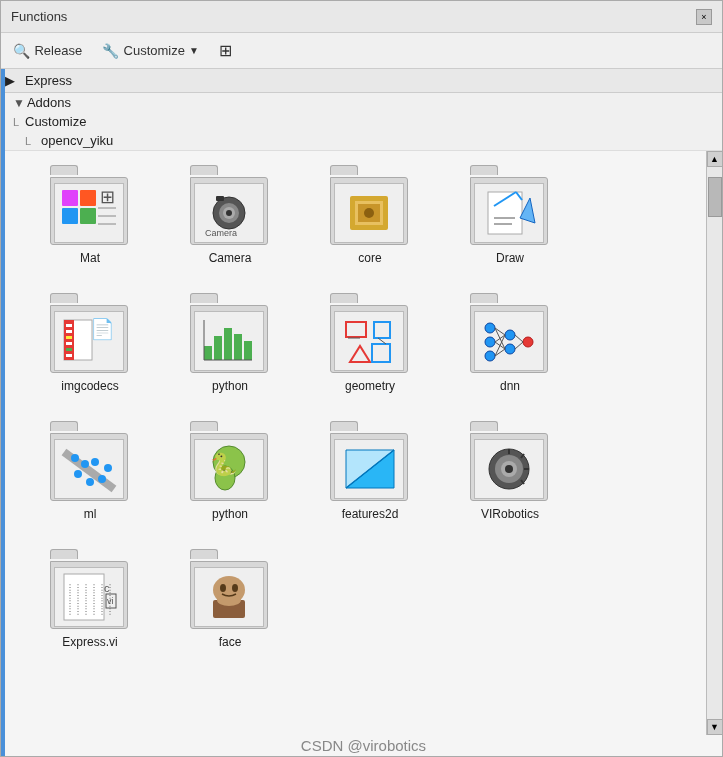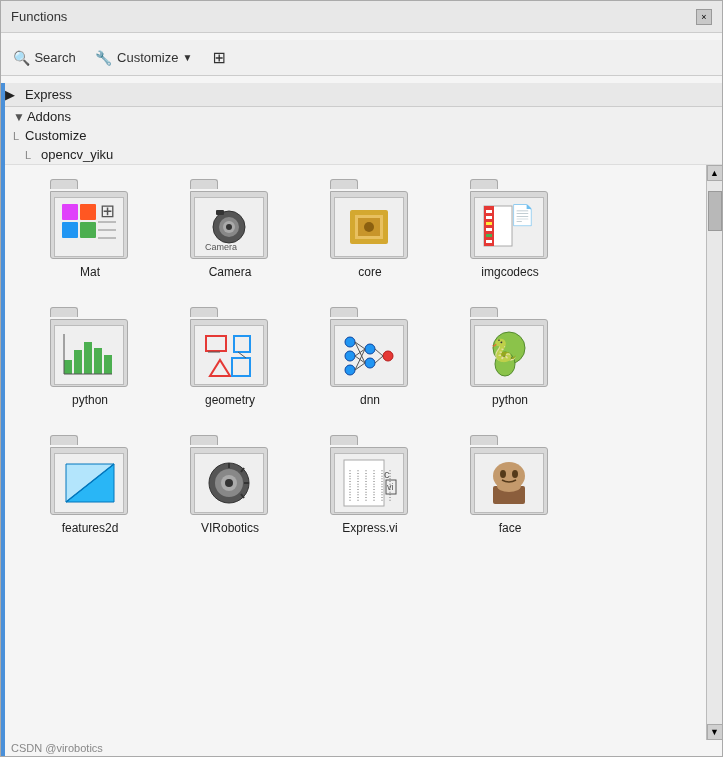--- a/index.html
+++ b/index.html
@@ -11,21 +11,20 @@
       height: 757px;
       overflow: hidden;
     }
     .window {
       width: 723px;
       height: 757px;
       background: #f5f5f5;
       border: 1px solid #aaa;
       display: flex;
       flex-direction: column;
-      gap: 7px;
     }
     .title-bar {
       background: #e8e8e8;
       border-bottom: 1px solid #ccc;
       padding: 6px 10px;
       display: flex;
       align-items: center;
       justify-content: space-between;
       height: 32px;
     }
@@ -199,43 +198,43 @@
     .scroll-thumb {
       width: 14px;
       height: 40px;
       background: #b8b8b8;
       border: 1px solid #999;
       position: absolute;
       top: 10px;
       left: 1px;
     }
     .watermark {
-      font-size: 11px;
+      font-size: 15px;
       color: #888;
-      text-align: left;
+      text-align: center;
       padding: 2px 6px;
       background: #f5f5f5;
     }
   </style>
 </head>
 <body>
 
 <div class="window">
 
   <div class="title-bar">
     <span class="title-bar-text">Functions</span>
     <div class="title-bar-controls">
       <div class="title-btn">×</div>
     </div>
   </div>
 
   <div class="toolbar">
     <button class="toolbar-btn">
       <span style="font-size:14px;">🔍</span>
-      <span>Search</span>
+      <span>Release</span>
     </button>
     <button class="toolbar-btn">
       <span style="font-size:14px;">🔧</span>
       <span>Customize</span>
       <span style="font-size:10px;">▼</span>
     </button>
     <button class="toolbar-btn">
       <span style="font-size:16px;">⊞</span>
     </button>
   </div>
@@ -315,20 +314,37 @@
                     <rect x="10" y="8" width="38" height="34" fill="#d4a830" rx="2"></rect>
                     <rect x="15" y="13" width="28" height="24" fill="#e8c060"></rect>
                     <rect x="18" y="16" width="22" height="18" fill="#c8952a"></rect>
                     <circle cx="29" cy="25" r="5" fill="#8b6010"></circle>
                   </svg>
                 </div>
               </div>
               <span class="icon-label">core</span>
             </div>
 
+            <div class="icon-item">
+              <div class="icon-wrapper">
+                <div class="folder-tab"></div>
+                <div class="folder-bg"></div>
+                <div class="folder-inner">
+                  <svg width="58" height="50">
+                    <rect x="8" y="4" width="34" height="42" fill="white" stroke="#aaa"></rect>
+                    <line x1="14" y1="18" x2="36" y2="4" stroke="#2196f3" stroke-width="2"></line>
+                    <line x1="36" y1="4" x2="42" y2="12" stroke="#2196f3" stroke-width="2"></line>
+                    <polygon points="40,30 50,10 55,35" fill="#64b5f6" stroke="#1565c0" stroke-width="1"></polygon>
+                    <line x1="14" y1="30" x2="35" y2="30" stroke="#555" stroke-width="1"></line>
+                    <line x1="14" y1="36" x2="32" y2="36" stroke="#555" stroke-width="1"></line>
+                  </svg>
+                </div>
+              </div>
+              <span class="icon-label">Draw</span>
+            </div>
 
             <div class="icon-item">
               <div class="icon-wrapper">
                 <div class="folder-tab"></div>
                 <div class="folder-bg"></div>
                 <div class="folder-inner">
                   <svg width="58" height="50">
                     <rect x="4" y="4" width="28" height="40" fill="white" stroke="#aaa"></rect>
                     <rect x="4" y="4" width="10" height="40" fill="#e53935"></rect>
                     <rect x="6" y="8" width="6" height="3" fill="white"></rect>
@@ -401,20 +417,39 @@
                     <line x1="15" y1="40" x2="25" y2="19" stroke="#555" stroke-width="1"></line>
                     <line x1="15" y1="40" x2="25" y2="33" stroke="#555" stroke-width="1"></line>
                     <line x1="35" y1="19" x2="43" y2="26" stroke="#555" stroke-width="1"></line>
                     <line x1="35" y1="33" x2="43" y2="26" stroke="#555" stroke-width="1"></line>
                   </svg>
                 </div>
               </div>
               <span class="icon-label">dnn</span>
             </div>
 
+            <div class="icon-item">
+              <div class="icon-wrapper">
+                <div class="folder-tab"></div>
+                <div class="folder-bg"></div>
+                <div class="folder-inner">
+                  <svg width="58" height="50">
+                    <line x1="4" y1="8" x2="54" y2="45" stroke="#aaa" stroke-width="8"></line>
+                    <circle cx="15" cy="14" r="4" fill="#2196f3"></circle>
+                    <circle cx="25" cy="20" r="4" fill="#2196f3"></circle>
+                    <circle cx="18" cy="30" r="4" fill="#2196f3"></circle>
+                    <circle cx="35" cy="18" r="4" fill="#2196f3"></circle>
+                    <circle cx="42" cy="35" r="4" fill="#2196f3"></circle>
+                    <circle cx="30" cy="38" r="4" fill="#2196f3"></circle>
+                    <circle cx="48" cy="24" r="4" fill="#2196f3"></circle>
+                  </svg>
+                </div>
+              </div>
+              <span class="icon-label">ml</span>
+            </div>
 
             <div class="icon-item">
               <div class="icon-wrapper">
                 <div class="folder-tab"></div>
                 <div class="folder-bg"></div>
                 <div class="folder-inner">
                   <svg width="58" height="50">
                     <ellipse cx="29" cy="18" rx="16" ry="16" fill="#8bc34a" stroke="#558b2f" stroke-width="1"></ellipse>
                     <ellipse cx="25" cy="34" rx="10" ry="12" fill="#8bc34a" stroke="#558b2f" stroke-width="1"></ellipse>
                     <text x="10" y="28" font-size="22">🐍</text>

